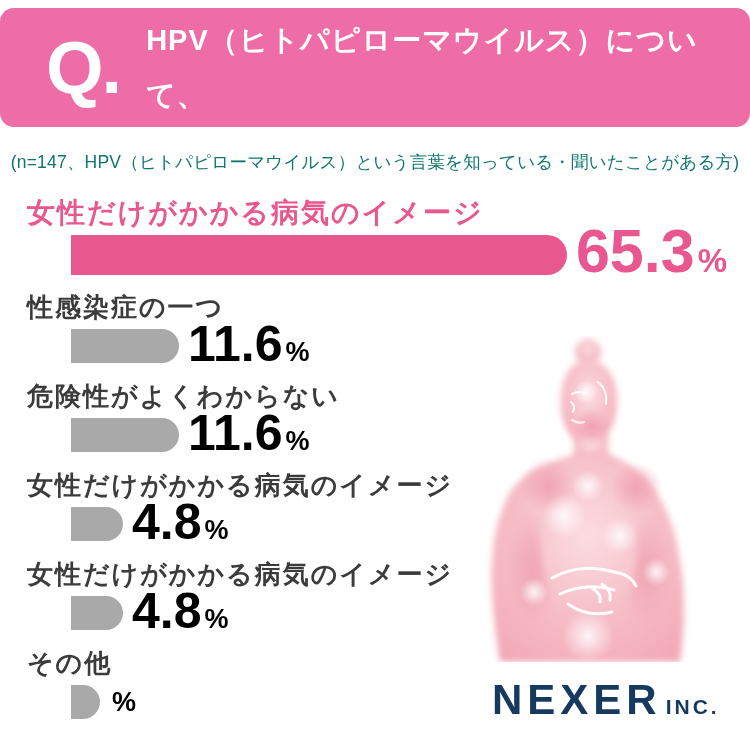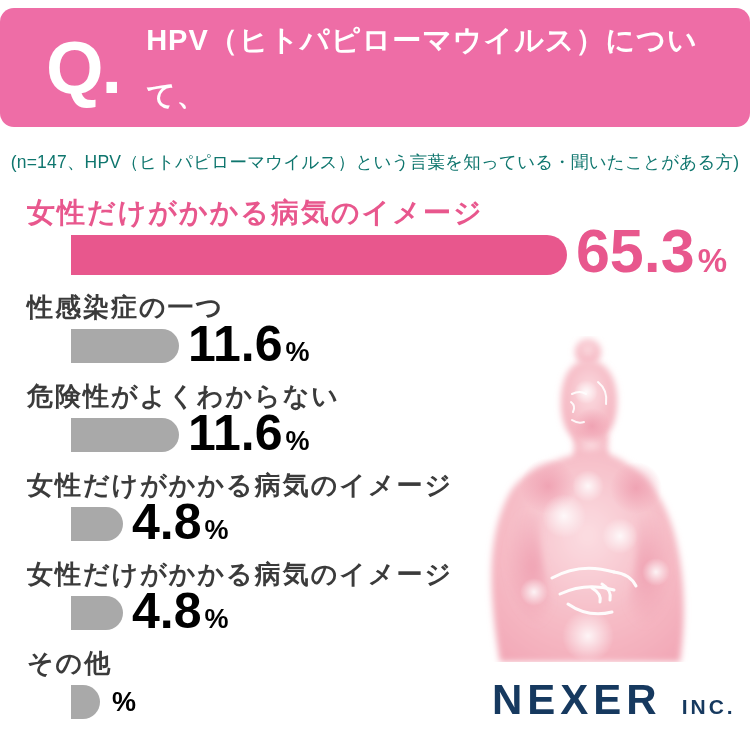--- a/index.html
+++ b/index.html
@@ -48,21 +48,21 @@
   .row.highlight .num { font-size:61px; line-height:42px; }
   .row.highlight .pct { font-size:33px; }
   
   .figure-wrap { position:absolute; left:468px; top:336px; width:258px; height:326px; z-index:1; }
   
   .logo {
     position:absolute; left:492px; top:676px; width:245px; height:46px;
     display:flex; align-items:baseline; color:#16395f; z-index:3;
   }
   .logo-main { font-size:42px; font-weight:700; letter-spacing:5px; }
-  .logo-sub  { font-size:21px; font-weight:800; letter-spacing:3px; margin-left:20px; }
+  .logo-sub  { font-size:21px; font-weight:800; letter-spacing:3px; margin-left:4px; }
 </style>
 </head>
 <body>
 
 <header class="q-header">
   <div class="q-mark">Q.</div>
   <div class="q-lines">
     <div class="q-line">HPV（ヒトパピローマウイルス）について、</div>
   </div>
 </header>

